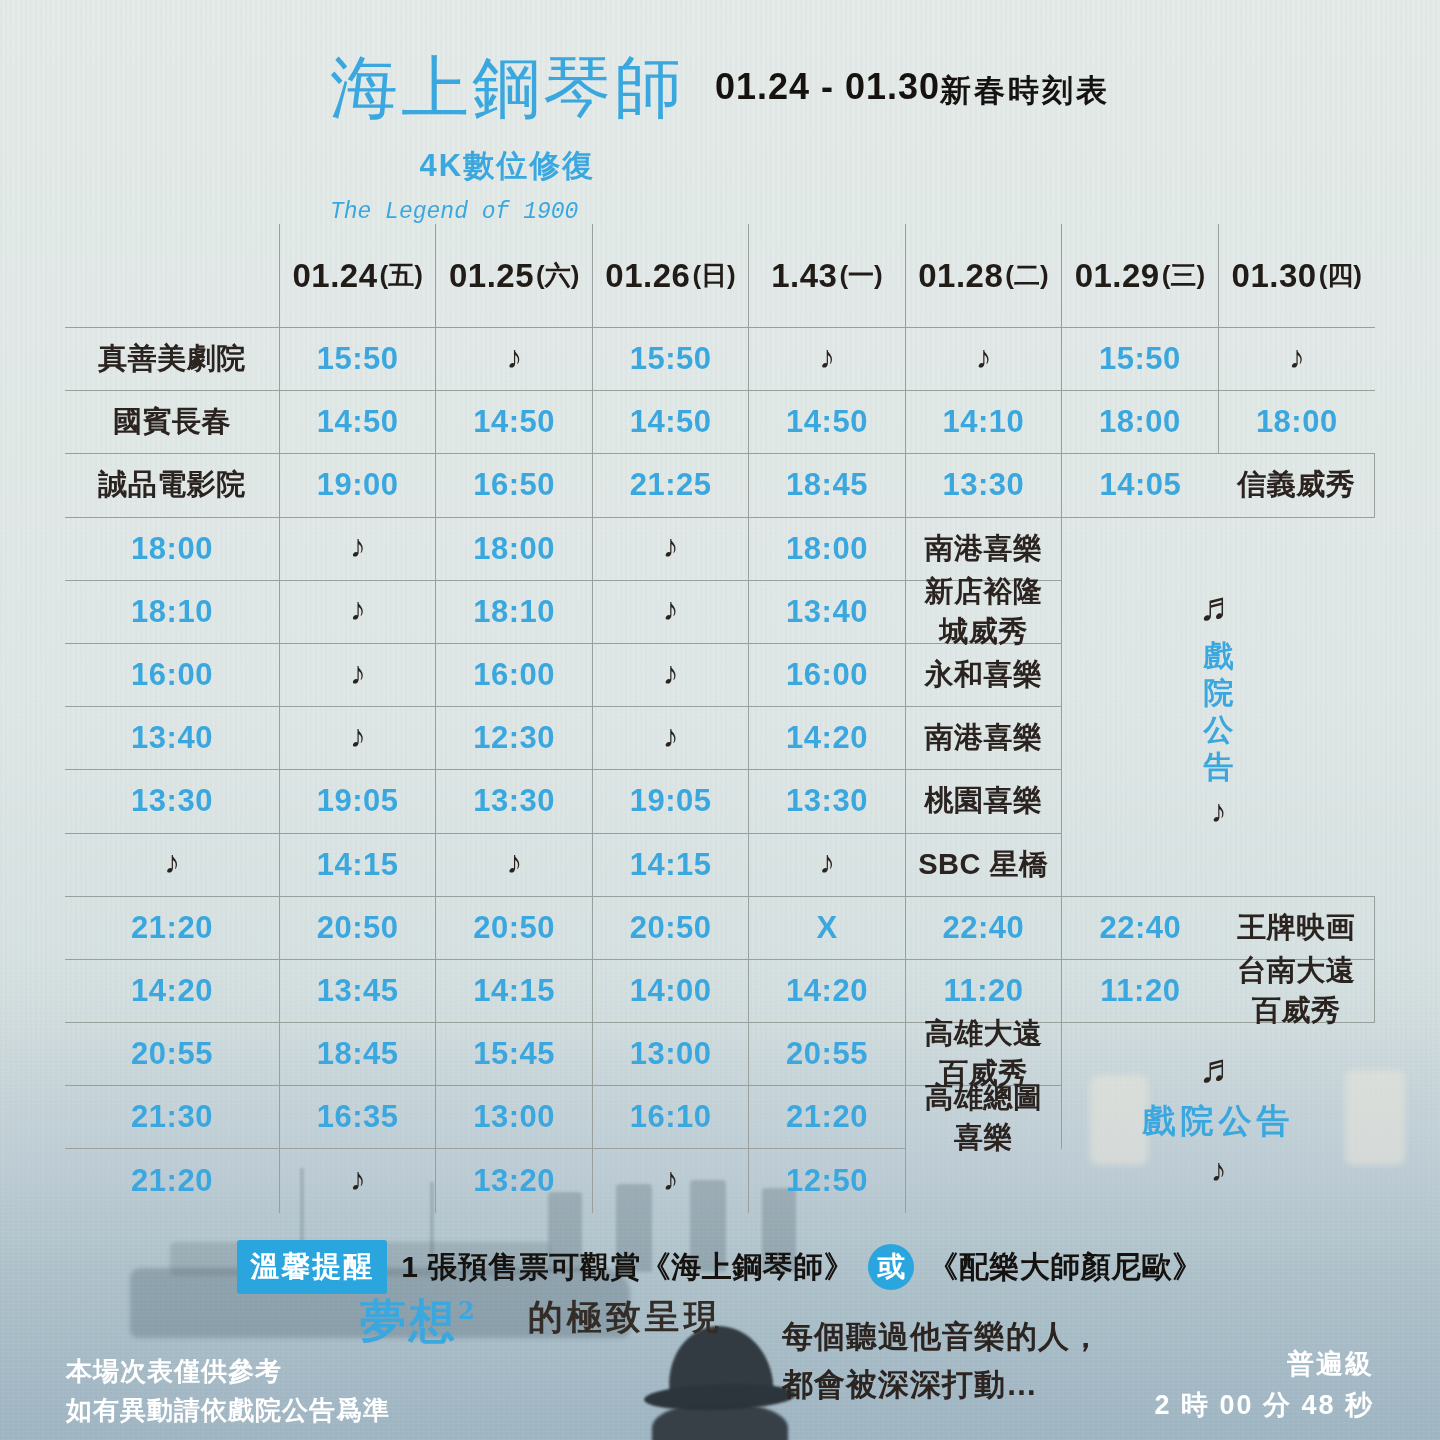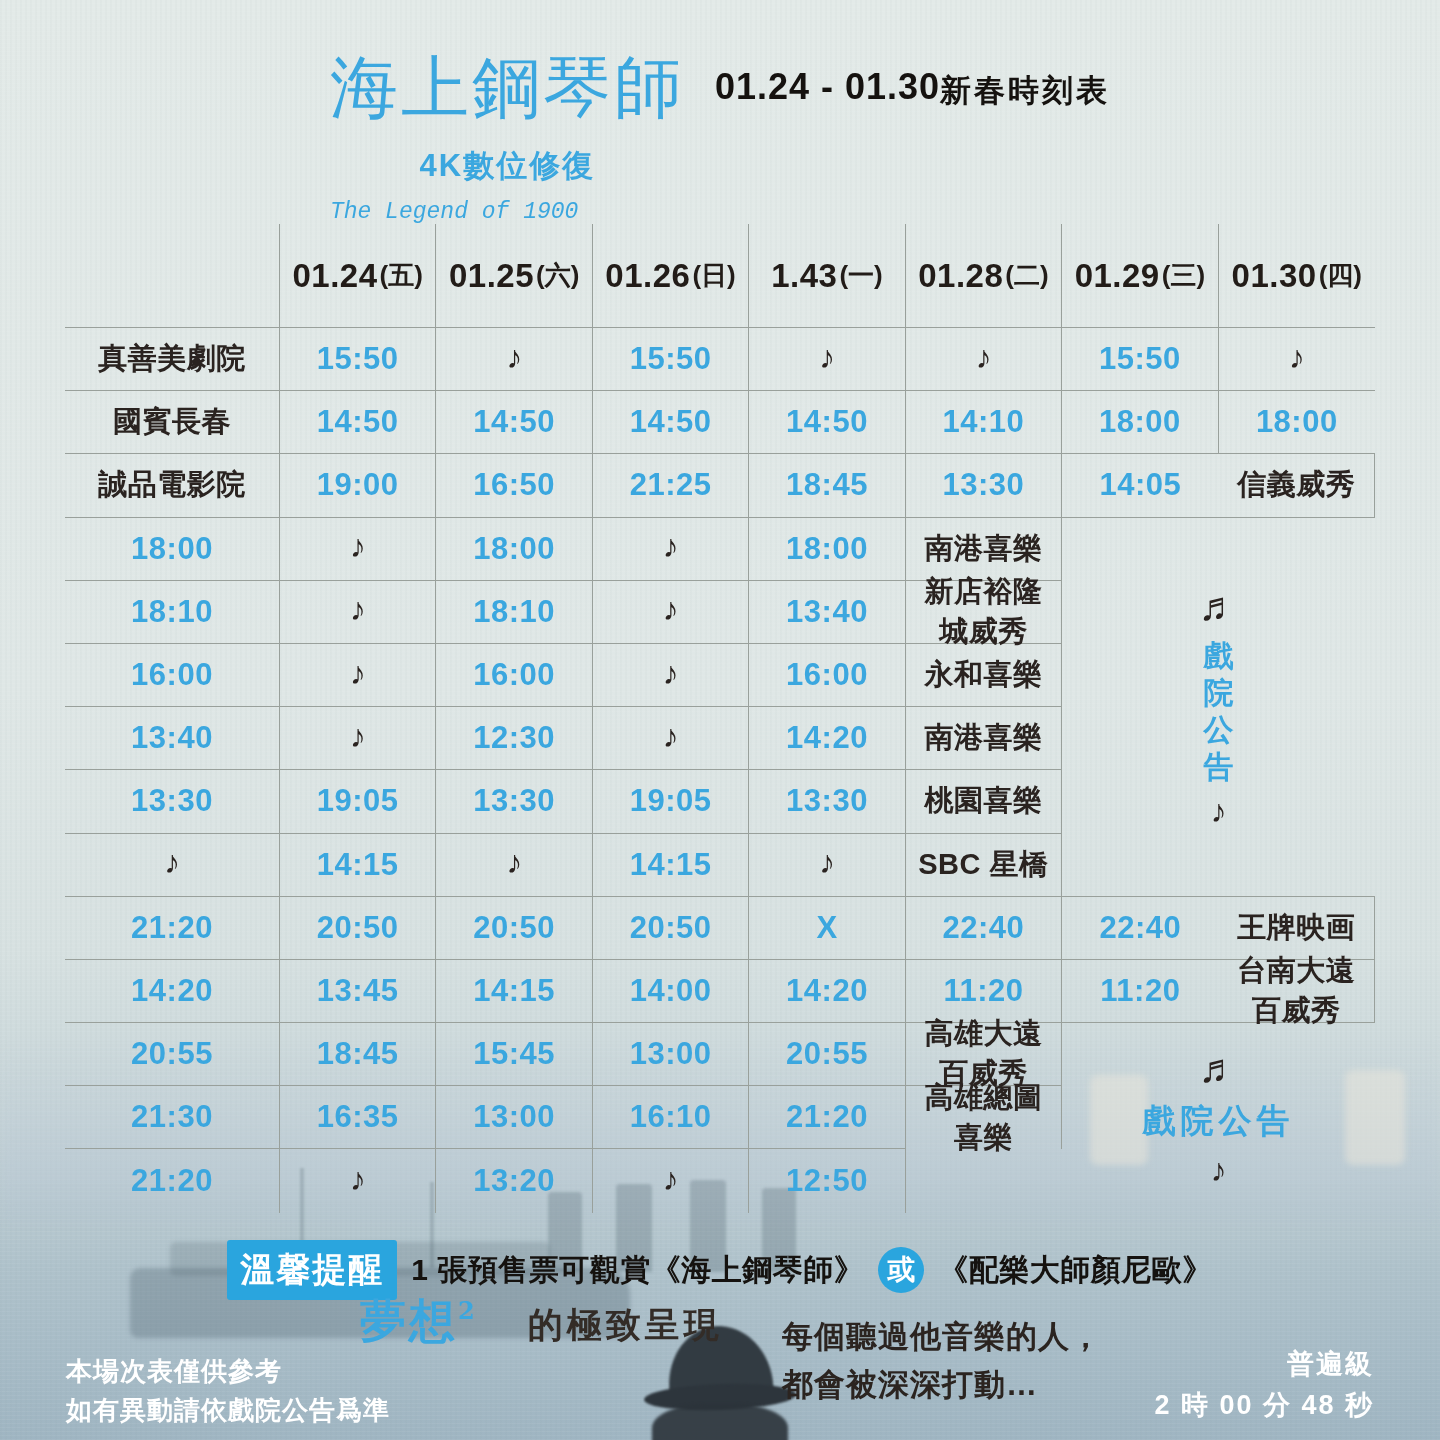--- a/index.html
+++ b/index.html
@@ -66,26 +66,26 @@
   .notice-icon.top{font-size:40px;}
   .notice-icon.bottom{font-size:32px;}
   .notice.vertical{gap:10px;}
   .v-label{display:flex;flex-direction:column;align-items:center;gap:4px;}
   .v-char{font-size:30px;font-weight:800;color:var(--accent);line-height:1.1;}
   .notice.horizontal{gap:8px;}
   .h-label{font-size:33px;font-weight:800;color:var(--accent);letter-spacing:5px;}
   
   .reminder{position:absolute;top:1240px;left:0;width:100%;display:flex;
     justify-content:center;align-items:center;gap:14px;}
-  .reminder-badge{background:var(--badge);color:#fff;font-size:34px;font-weight:800;
+  .reminder-badge{background:var(--badge);color:#fff;font-size:29px;font-weight:800;
     padding:7px 13px;letter-spacing:2px;border-radius:3px;}
   .reminder-text{font-size:30px;font-weight:800;color:#15120f;letter-spacing:0.5px;}
   .or-badge{background:var(--badge);color:#fff;font-size:28px;font-weight:800;
     width:46px;height:46px;border-radius:50%;display:flex;align-items:center;justify-content:center;}
-  .tagline{position:absolute;left:360px;top:1298px;display:flex;align-items:flex-end;
+  .tagline{position:absolute;left:360px;top:1298px;display:flex;
     font-family:"DejaVu Serif","Liberation Serif",serif;}
   .tagline .dream{font-size:46px;font-weight:700;color:var(--accent);letter-spacing:3px;line-height:1;}
   .tagline .sup{font-size:24px;font-weight:700;color:var(--accent);align-self:flex-start;margin:-2px 6px 0 0;}
   .tagline .rest{font-size:35px;font-weight:700;color:#332c27;letter-spacing:4px;line-height:1.1;margin-left:47px;}
   .quote{position:absolute;right:338px;top:1300px;text-align:left;
     font-size:31px;font-weight:800;color:#2b2420;line-height:1.55;letter-spacing:1px;margin-top:13px;}
   .disclaimer{position:absolute;left:66px;top:1352px;color:#fff;
     font-size:26px;font-weight:800;line-height:1.5;letter-spacing:1px;}
   .rating{position:absolute;right:66px;top:1344px;color:#fff;text-align:right;
     font-size:27px;font-weight:800;line-height:1.5;letter-spacing:2px;}

